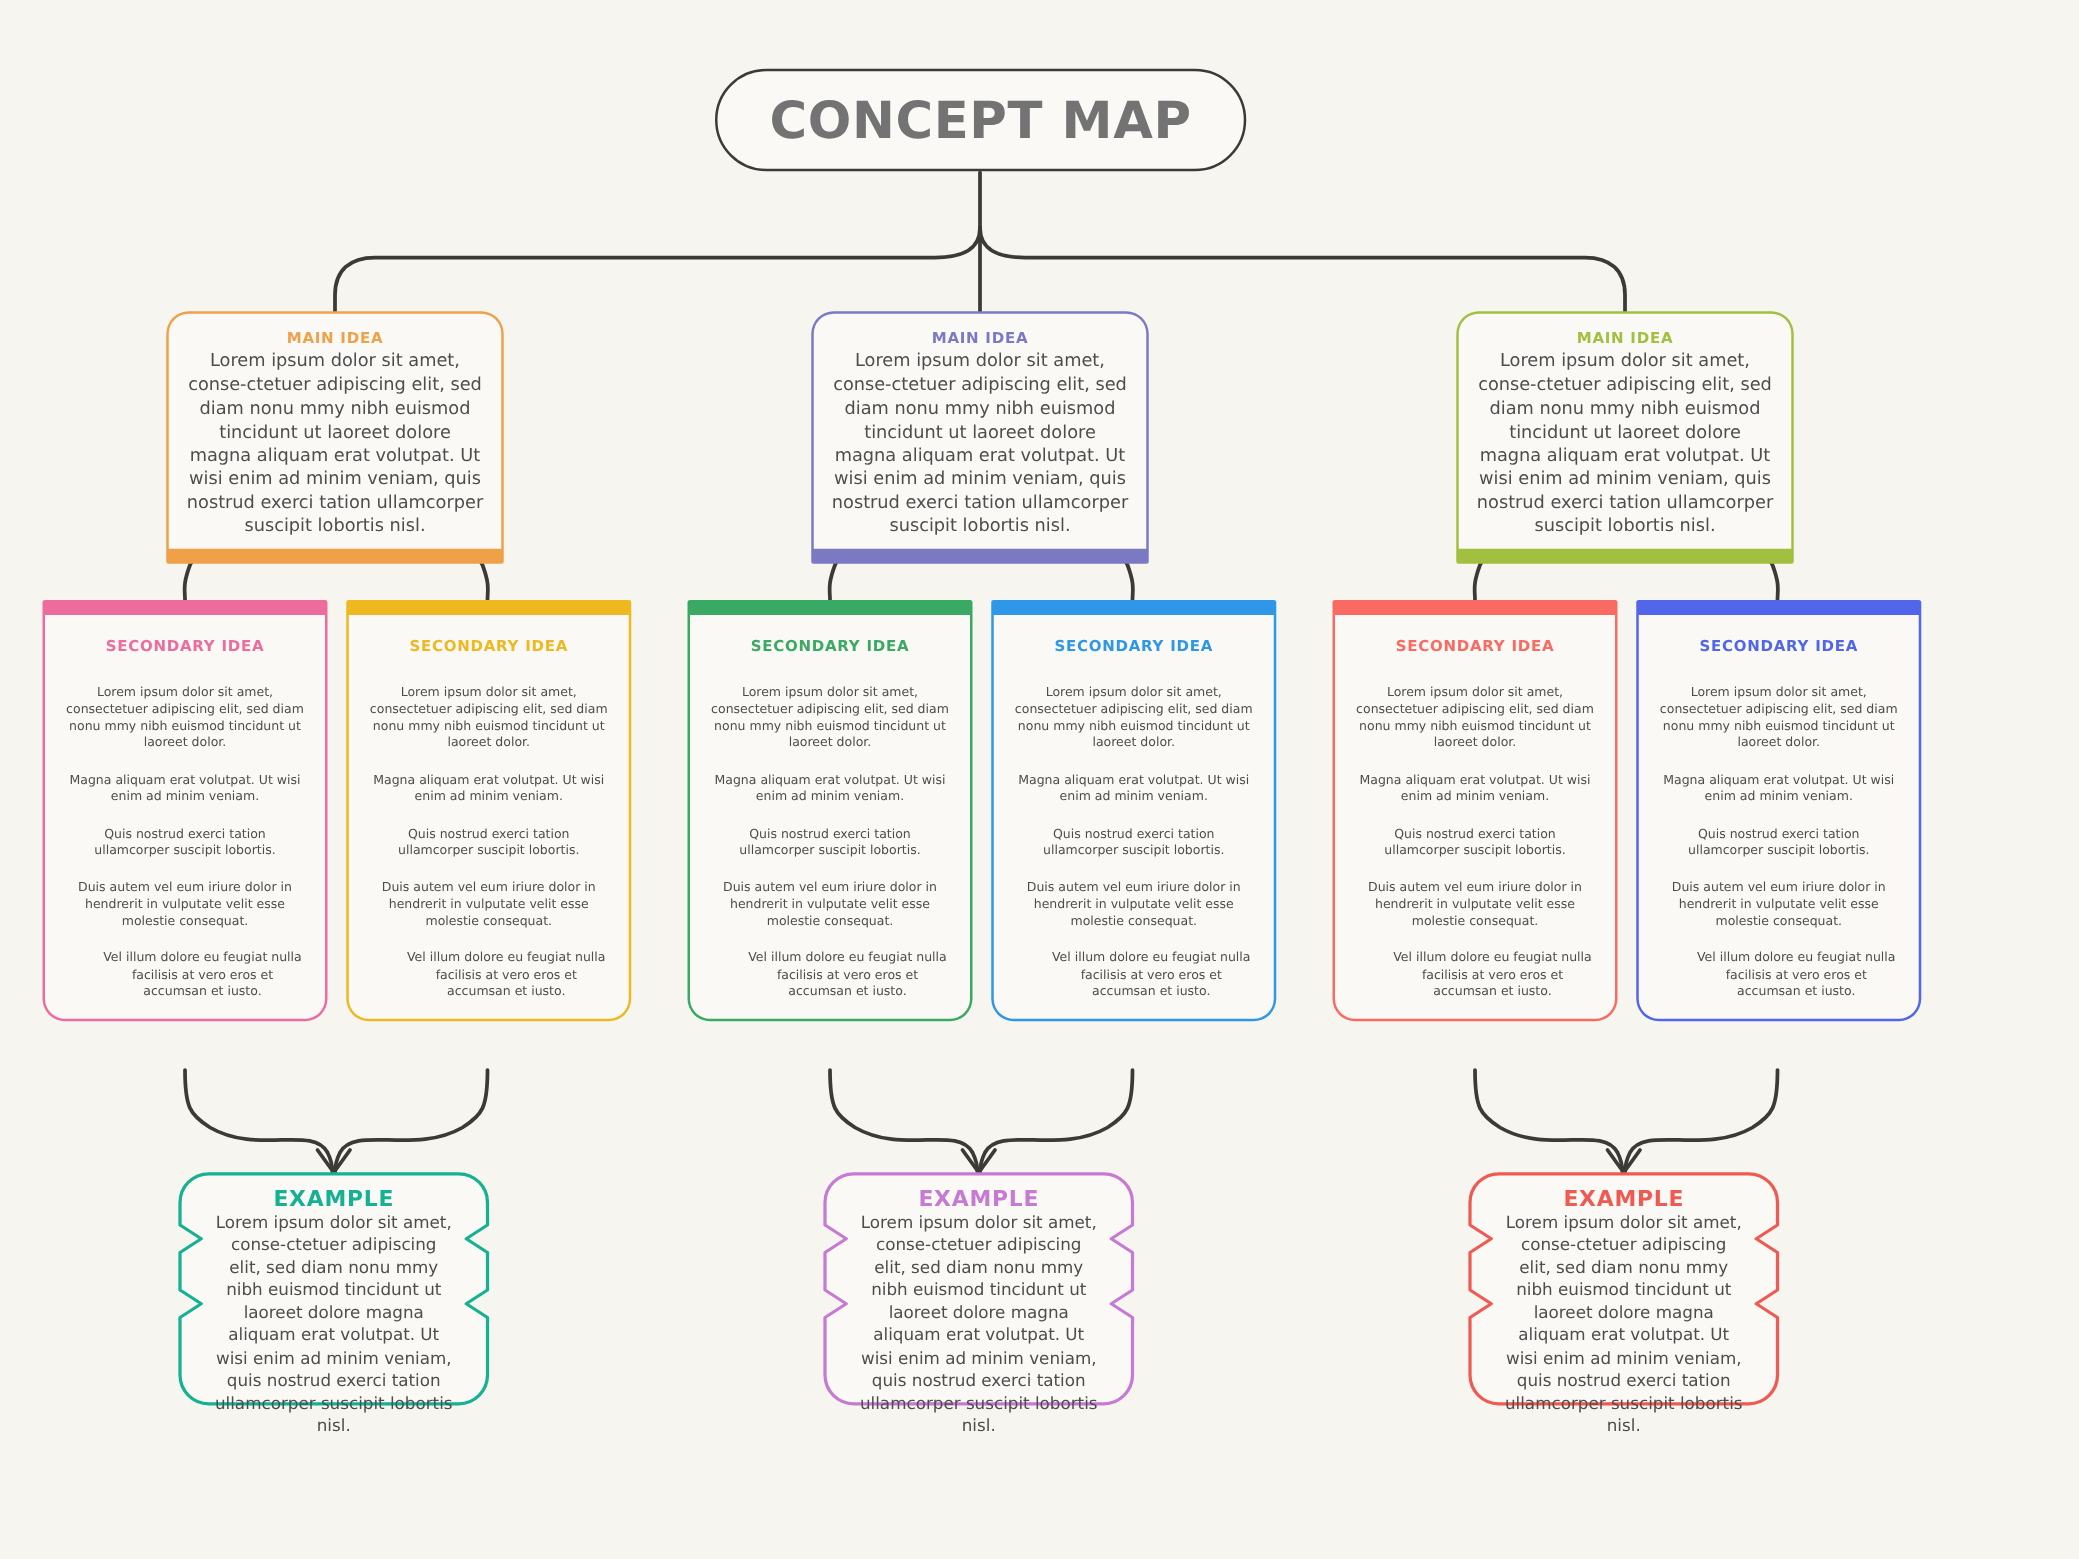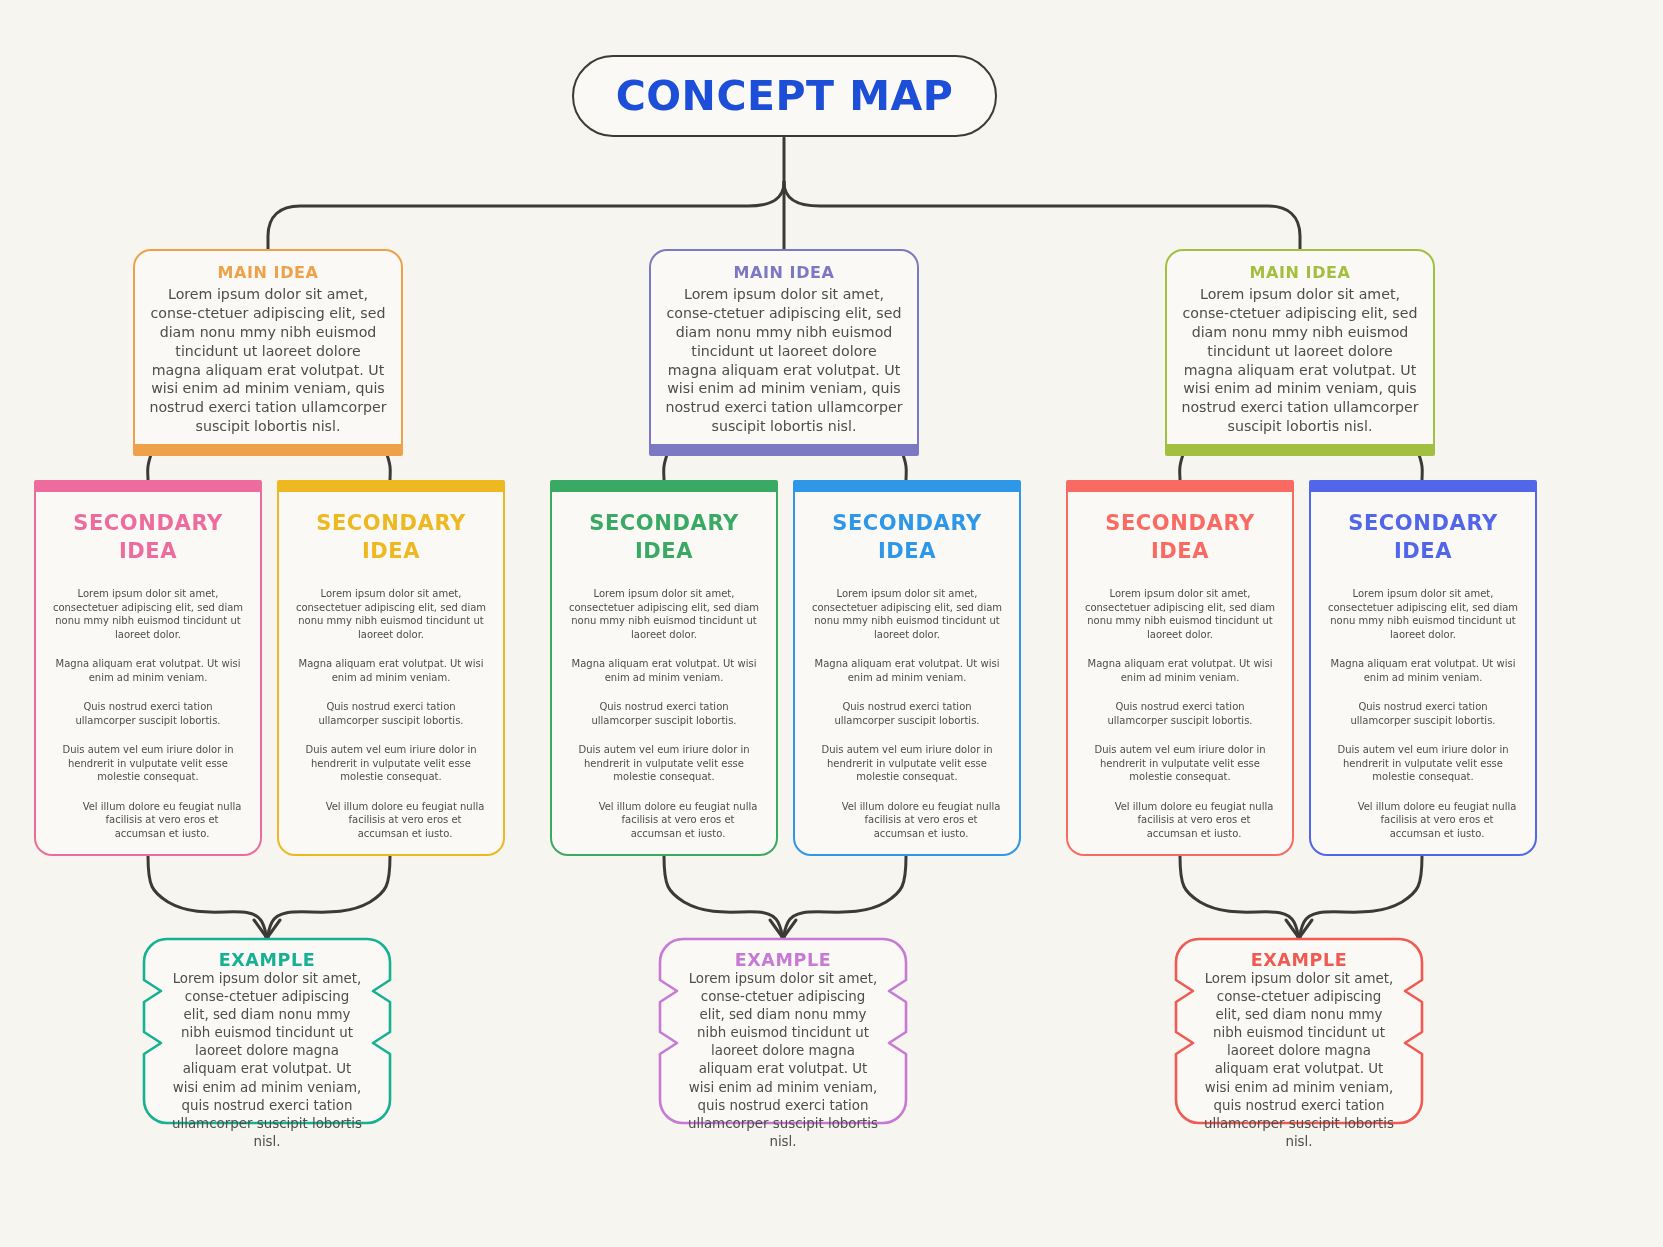--- a/index.html
+++ b/index.html
@@ -61,21 +61,21 @@
     width: 270px;
     box-sizing: border-box;
     background: #faf9f5;
     border-style: solid;
     border-width: 2px 2px 12px 2px;
     border-radius: 18px 18px 2px 2px;
     padding: 12px 14px 8px 14px;
     text-align: center;
   }
   .main-card .head {
-    font-size: 16px;
+    font-size: 12px;
     font-weight: bold;
     letter-spacing: 0.6px;
     margin-bottom: 3px;
   }
   .main-card .body {
     font-size: 14.2px;
     line-height: 1.33;
     color: #4d4d4d;
   }
 
@@ -85,21 +85,21 @@
     width: 228px;
     box-sizing: border-box;
     background: #faf9f5;
     border-style: solid;
     border-width: 12px 2px 2px 2px;
     border-radius: 2px 2px 18px 18px;
     padding: 18px 16px 14px 16px;
     text-align: center;
   }
   .sec-card .head {
-    font-size: 21px;
+    font-size: 12px;
     font-weight: bold;
     letter-spacing: 0.6px;
     line-height: 1.32;
     margin-bottom: 22px;
   }
   .sec-card .para {
     font-size: 10px;
     line-height: 1.35;
     color: #4d4d4d;
     margin-bottom: 16px;
@@ -172,21 +172,21 @@
       <path d="M 906 856 C 906 886 902 892 886 902 C 848 924 800 900 788 922 C 784 930 784 934 784 938"></path>
       <path d="M 770 920 L 783 938 L 796 920" stroke-linejoin="round"></path>
 
       <path d="M 1180 856 C 1180 886 1184 892 1200 902 C 1238 924 1282 900 1294 922 C 1298 930 1298 934 1298 938"></path>
       <path d="M 1422 856 C 1422 886 1418 892 1402 902 C 1364 924 1316 900 1304 922 C 1300 930 1300 934 1300 938"></path>
       <path d="M 1286 920 L 1299 938 L 1312 920" stroke-linejoin="round"></path>
     </g>
   </svg>
 
   <div class="title-pill" style="border-color: rgb(59, 58, 54);">
-    <span class="t" style="color: #1d4ed8;">CONCEPT MAP</span>
+    <span class="t" style="color: #737373;">CONCEPT MAP</span>
   </div>
 
   <div class="main-card" style="left: 133px; top: 249px; border-color: rgb(239, 161, 74);">
     <div class="head" style="color: rgb(239, 161, 74);">MAIN IDEA</div>
     <div class="body">Lorem ipsum dolor sit amet, conse-ctetuer adipiscing elit, sed diam nonu mmy nibh euismod tincidunt ut laoreet dolore magna aliquam erat volutpat. Ut wisi enim ad minim veniam, quis nostrud exerci tation ullamcorper suscipit lobortis nisl.</div>
   </div>
 
   <div class="main-card" style="left: 649px; top: 249px; border-color: rgb(123, 121, 196);">
     <div class="head" style="color: rgb(123, 121, 196);">MAIN IDEA</div>
     <div class="body">Lorem ipsum dolor sit amet, conse-ctetuer adipiscing elit, sed diam nonu mmy nibh euismod tincidunt ut laoreet dolore magna aliquam erat volutpat. Ut wisi enim ad minim veniam, quis nostrud exerci tation ullamcorper suscipit lobortis nisl.</div>

